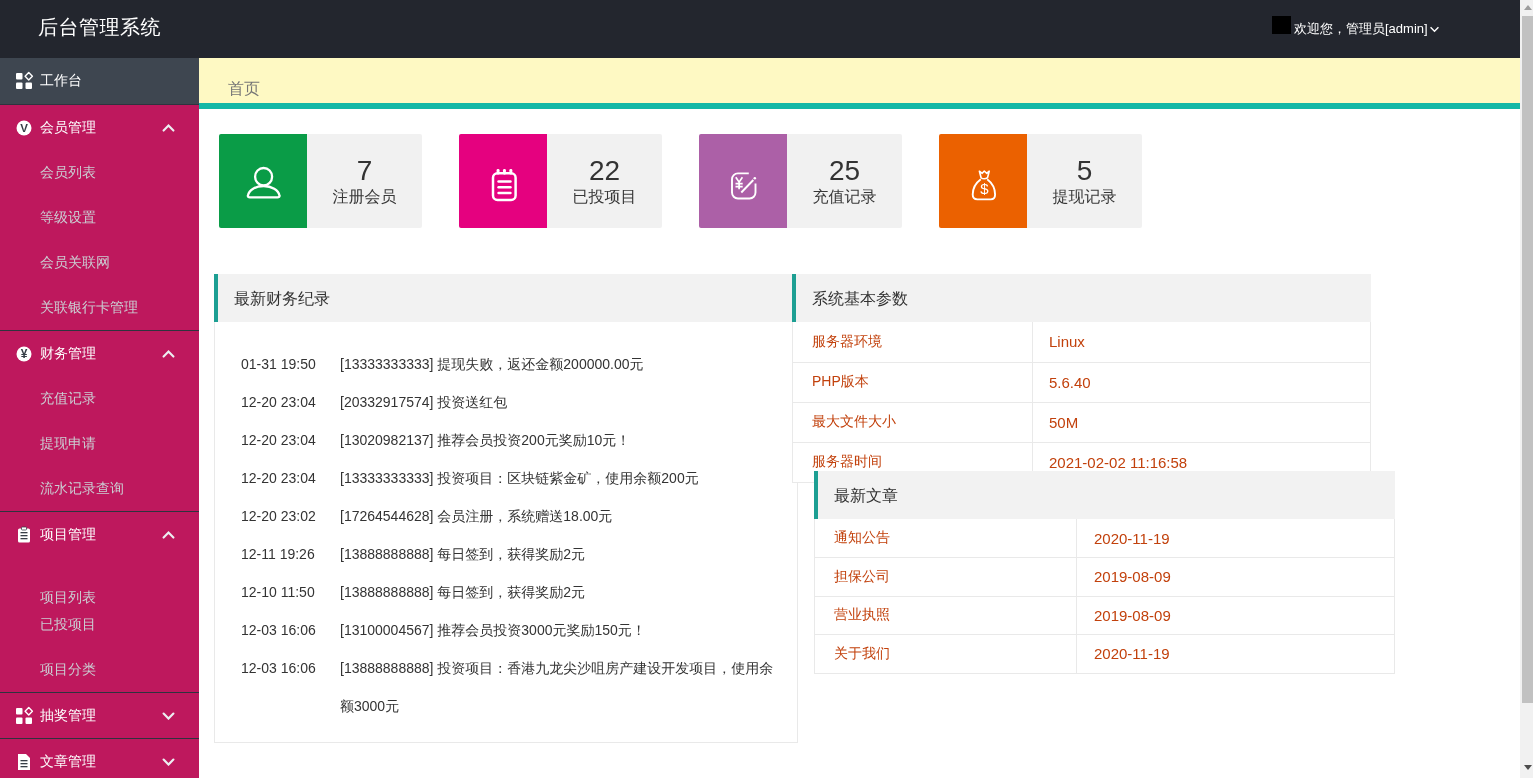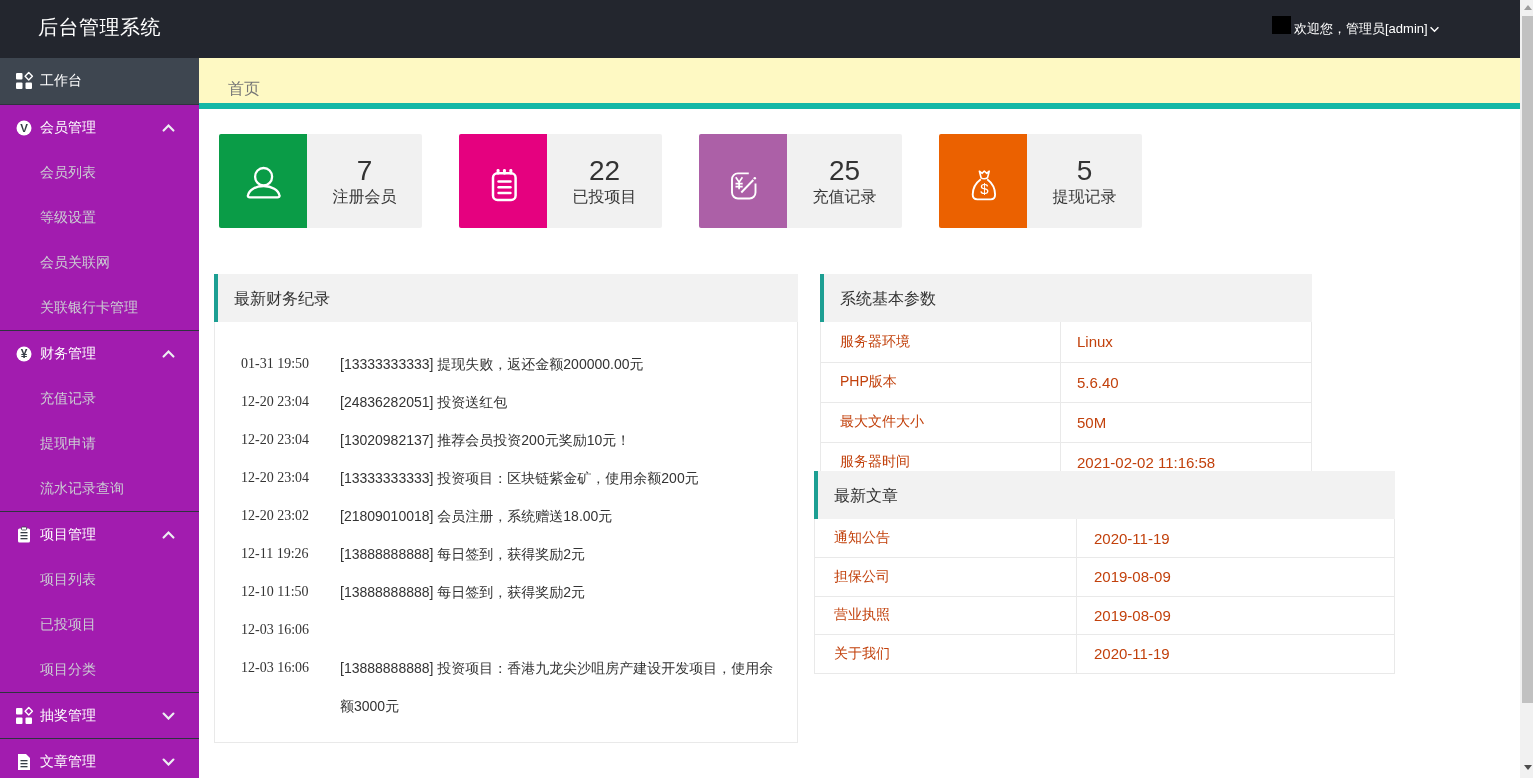--- a/index.html
+++ b/index.html
@@ -3,21 +3,21 @@
 <meta charset="utf-8">
 <style>
 * { margin:0; padding:0; box-sizing:border-box; }
 html,body { width:1533px; height:778px; overflow:hidden; font-family:"Liberation Sans",sans-serif; background:#fff; }
 
 #hd { position:absolute; left:0; top:0; width:1520px; height:58px; background:#23262E; z-index:5; }
 #hd .title { position:absolute; left:38px; top:14px; font-size:20px; color:#fff; letter-spacing:0.5px; }
 #hd .avatar { position:absolute; left:1272px; top:16px; width:19px; height:18px; background:#000; }
 #hd .user { position:absolute; left:1294px; top:20px; font-size:13px; color:#fff; }
 
-#side { position:absolute; left:0; top:58px; width:199px; height:720px; background:#a21caf; z-index:4; }
+#side { position:absolute; left:0; top:58px; width:199px; height:720px; background:#be185d; z-index:4; }
 .mrow { position:absolute; left:0; width:199px; height:45px; }
 .mrow .txt { position:absolute; left:40px; top:50%; transform:translateY(-50%); font-size:14px; color:#cbced3; white-space:nowrap; }
 .mrow.top .txt { color:#f2f2f2; }
 .mrow svg.ico { overflow:visible; } .mrow .ico { position:absolute; left:16px; top:50%; transform:translateY(-50%); width:16px; height:16px; }
 .mrow .chev { position:absolute; left:162px; top:50%; transform:translateY(-50%); width:13px; height:8px; }
 .sep { position:absolute; left:0; width:199px; height:1px; background:#2F333E; }
 
 #sb { position:absolute; left:1520px; top:0; width:13px; height:778px; background:#f1f1f1; z-index:6; }
 #sb .thumb { position:absolute; left:1.5px; top:16px; width:11.5px; height:687px; background:#c1c1c1; }
 #sb .tri-up { position:absolute; left:3.5px; top:5px; width:0; height:0; border-left:4.5px solid transparent; border-right:4.5px solid transparent; border-bottom:5px solid #9d9d9d; }
@@ -34,27 +34,27 @@
 
 .panel { position:absolute; background:#fff; }
 .phead { position:relative; height:48px; background:#f2f2f2; }
 .phead::before { content:""; position:absolute; left:0; top:0; width:4px; height:48px; background:#1D9F93; }
 .phead span { position:absolute; left:20px; top:15px; font-size:16px; color:#333; }
 .pbody { border:1px solid #e9e9e9; border-top:none; }
 
 #fin { left:214px; top:274px; width:584px; }
 #fin .pbody { height:421px; padding:23px 18px 0 26px; }
 .frow { display:flex; font-size:14px; color:#333; line-height:38px; }
-.frow .d { width:99px; flex:none;font-family:Liberation Serif, serif; }
+.frow .d { width:99px; flex:none; }
 .frow .m { flex:1; }
 
 .rtable { width:100%; border-collapse:collapse; }
 .rtable td { border-bottom:1px solid #e9e9e9; font-size:14px; color:#c2410c; }
 .rtable td.l { padding-left:19px; }
-#sys { left:820px; top:274px; width:492px; }
+#sys { left:792px; top:274px; width:579px; }
 #sys td { height:40px; }
 #sys td.l { width:240px; }
 #sys td.v { border-left:1px solid #e9e9e9; padding-left:16px; font-size:15px;margin-left:14px; }
 #art { left:814px; top:471px; width:581px; }
 #art td { height:38.5px; }
 #art td.l { width:262px; }
 #art td.v { border-left:1px solid #e9e9e9; padding-left:17px; font-size:15px; }
 </style>
 </head>
 <body>
@@ -130,21 +130,21 @@
         <rect x="5.5" y="0" width="5" height="3" rx="0.8" fill="#fff" stroke="#393D49" stroke-width="0.8"></rect>
         <rect x="4.5" y="5" width="7" height="1.3" fill="#373E47"></rect>
         <rect x="4.5" y="8" width="7" height="1.3" fill="#373E47"></rect>
         <rect x="4.5" y="11" width="7" height="1.3" fill="#373E47"></rect>
       </svg>
     <span class="txt" style="color:#fdfdfd;">项目管理</span>
     <svg class="chev" viewBox="0 0 13 8">
         <polyline points="1.6,6.6 6.5,1.6 11.4,6.6" fill="none" stroke="#edeff2" stroke-width="2.1" stroke-linecap="round"></polyline>
       </svg>
   </div>
-  <div class="mrow" style="top:499px;">
+  <div class="mrow" style="top:517px;">
       <span class="txt">项目列表</span>
     </div>
   <div class="mrow" style="top:544px;">
       <span class="txt">已投项目</span>
     </div>
   <div class="mrow" style="top:589px;">
       <span class="txt">项目分类</span>
     </div>
   <div class="sep" style="top:634px;"></div>
 
@@ -241,44 +241,45 @@
   <div class="phead">
       <span>最新财务纪录</span>
     </div>
   <div class="pbody">
     <div class="frow">
         <span class="d">01-31 19:50</span>
         <span class="m">[13333333333] 提现失败，返还金额200000.00元</span>
       </div>
     <div class="frow">
         <span class="d">12-20 23:04</span>
-        <span class="m">[24836282051] 投资送红包</span>
+        <span class="m">[20332917574] 投资送红包</span>
       </div>
     <div class="frow">
         <span class="d">12-20 23:04</span>
         <span class="m">[13020982137] 推荐会员投资200元奖励10元！</span>
       </div>
     <div class="frow">
         <span class="d">12-20 23:04</span>
         <span class="m">[13333333333] 投资项目：区块链紫金矿，使用余额200元</span>
       </div>
     <div class="frow">
         <span class="d">12-20 23:02</span>
-        <span class="m">[21809010018] 会员注册，系统赠送18.00元</span>
+        <span class="m">[17264544628] 会员注册，系统赠送18.00元</span>
       </div>
     <div class="frow">
         <span class="d">12-11 19:26</span>
         <span class="m">[13888888888] 每日签到，获得奖励2元</span>
       </div>
     <div class="frow">
         <span class="d">12-10 11:50</span>
         <span class="m">[13888888888] 每日签到，获得奖励2元</span>
       </div>
     <div class="frow">
         <span class="d">12-03 16:06</span>
+        <span class="m">[13100004567] 推荐会员投资3000元奖励150元！</span>
       </div>
     <div class="frow">
         <span class="d">12-03 16:06</span>
         <span class="m">[13888888888] 投资项目：香港九龙尖沙咀房产建设开发项目，使用余额3000元</span>
       </div>
   </div>
 </div>
 
 <div class="panel" id="sys">
   <div class="phead">

